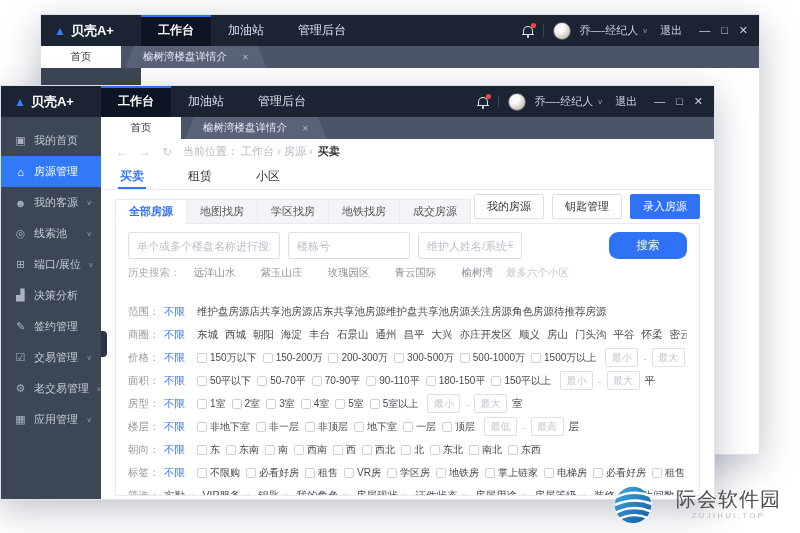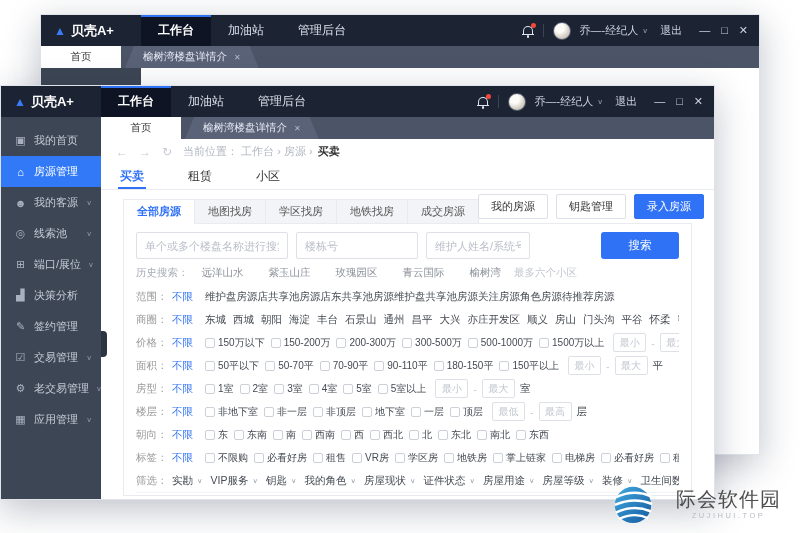--- a/index.html
+++ b/index.html
@@ -35,50 +35,50 @@
 .side-item.active{background:#3179f7;color:#fff}
 .side-glyph{width:13px;text-align:center;font-size:11px;color:#a9b1c0;flex-shrink:0}
 .side-item.active .side-glyph{color:#fff}
 .side-caret{margin-left:auto;margin-right:9px;font-size:8px;color:#8b93a6;transform:scaleY(.85)}
 .collapse-handle{position:absolute;left:100px;top:214px;width:6px;height:26px;background:#2e3542;border-radius:0 4px 4px 0;z-index:3;cursor:pointer}
 .maincol{flex:1;min-width:0;display:flex;flex-direction:column;background:#fff}
 
 .tabstrip{height:22px;background:#4c5468;display:flex;align-items:stretch;flex-shrink:0}
 .doc-tab{display:flex;align-items:center;justify-content:center;font-size:10.5px;cursor:pointer}
 .doc-tab.home{width:80px;background:#fff;color:#333}
-.doc-tab.detail{margin-left:4px;padding:0 18px;background:#5a6278;color:#e6eaf4;clip-path:polygon(9px 0,calc(100% - 9px) 0,100% 100%,0 100%);gap:7px}
+.doc-tab.detail{margin-left:4px;padding:0 18px;background:#5a6278;color:#e6eaf4;clip-path:polygon(9px 0,calc(100% - 9px) 0,100% 100%,0 100%);gap:15px}
 .doc-close{font-size:8px;color:#b3bac9}
 
 .crumbs{height:25px;display:flex;align-items:center;gap:11px;padding-left:15px;font-size:11px;color:#b2b7c2;flex-shrink:0}
 .crumb-ico{color:#c6cad4;font-size:12px;cursor:pointer;line-height:1}
 .crumb-text{display:flex;gap:5px;align-items:center}
 .crumb-cur{color:#333;font-weight:bold}
 
 .main-tabs{display:flex;gap:40px;padding:0 17px;height:26px;border-bottom:1px solid #e9ebf0;flex-shrink:0}
 .main-tab{display:flex;align-items:center;font-size:12px;color:#333;cursor:pointer;padding:0 2px}
 .main-tab.active{color:#3072f6;font-weight:bold;box-shadow:inset 0 -2px 0 #3072f6}
 
-.content{flex:1;min-height:0;padding:4px 22px 3px;display:flex;flex-direction:column}
+.content{flex:1;min-height:0;padding:4px 14px 3px;display:flex;flex-direction:column}
 .chips-row{display:flex;align-items:flex-end;position:relative;z-index:2;flex-shrink:0}
 .chip{height:25px;padding:0 13px;display:flex;align-items:center;font-size:11px;color:#555;background:#f3f4f7;border:1px solid #e9ebf0;margin-right:-1px;margin-bottom:-1px;cursor:pointer;white-space:nowrap}
 .chip.active{background:#fff;color:#3072f6;border-bottom-color:#fff;font-weight:bold}
 .actions{margin-left:auto;display:flex;gap:8px;align-self:center;margin-bottom:4px}
 .act-btn{height:25px;padding:0 12px;display:flex;align-items:center;background:#fff;border:1px solid #dcdfe6;border-radius:2px;font-size:11px;color:#333;cursor:pointer;white-space:nowrap}
 .act-btn.primary{background:#3072f6;border-color:#3072f6;color:#fff}
 .panel{flex:1;min-height:0;border:1px solid #e9ebf0;padding:8px 12px 0;display:flex;flex-direction:column;overflow:hidden}
 .search-row{display:flex;align-items:center;gap:8px;margin-bottom:5px;flex-shrink:0}
 .search-fields{display:flex;gap:8px}
 .s-input{height:27px;border:1px solid #dde0e7;border-radius:2px;padding:0 8px;font-size:11px;color:#333;outline:none}
 .s-input::placeholder{color:#b9bec8}
 .search-fields input:nth-of-type(1){width:152px}
 .search-fields input:nth-of-type(2){width:122px}
 .search-fields input:nth-of-type(3){width:104px}
 .search-fields input:nth-of-type(4){width:68px}
-.search-btn{height:27px;width:78px;margin-left:auto;background:#3072f6;color:#fff;border:none;border-radius:3px;font-size:11.5px;cursor:pointer}
-.history{display:flex;align-items:center;gap:13px;font-size:10.5px;color:#a8adb6;margin:2px 0 5px;flex-shrink:0;white-space:nowrap}
+.search-btn{height:27px;width:78px;margin-left:auto;background:#3072f6;color:#fff;border:none;border-radius:9px;font-size:11.5px;cursor:pointer}
+.history{display:flex;align-items:center;gap:13px;font-size:10.5px;color:#a8adb6;margin:2px 0 20px;flex-shrink:0;white-space:nowrap}
 .hist-item{color:#8d929b;cursor:pointer}
 .hist-hint{color:#c3c7ce}
 
 .filters{display:flex;flex-direction:column}
 .f-row{display:flex;align-items:center;min-height:23px;font-size:10.5px;white-space:nowrap;overflow:hidden}
 .f-label{color:#999;width:36px;flex-shrink:0}
 .f-unl{color:#3072f6;margin-right:12px;cursor:pointer;flex-shrink:0}
 .f-opts{display:flex;align-items:center;}
 .f-row.dense .f-opts{gap:7px}
 .f-row.cbs .f-opts{gap:6px;font-size:10px}

